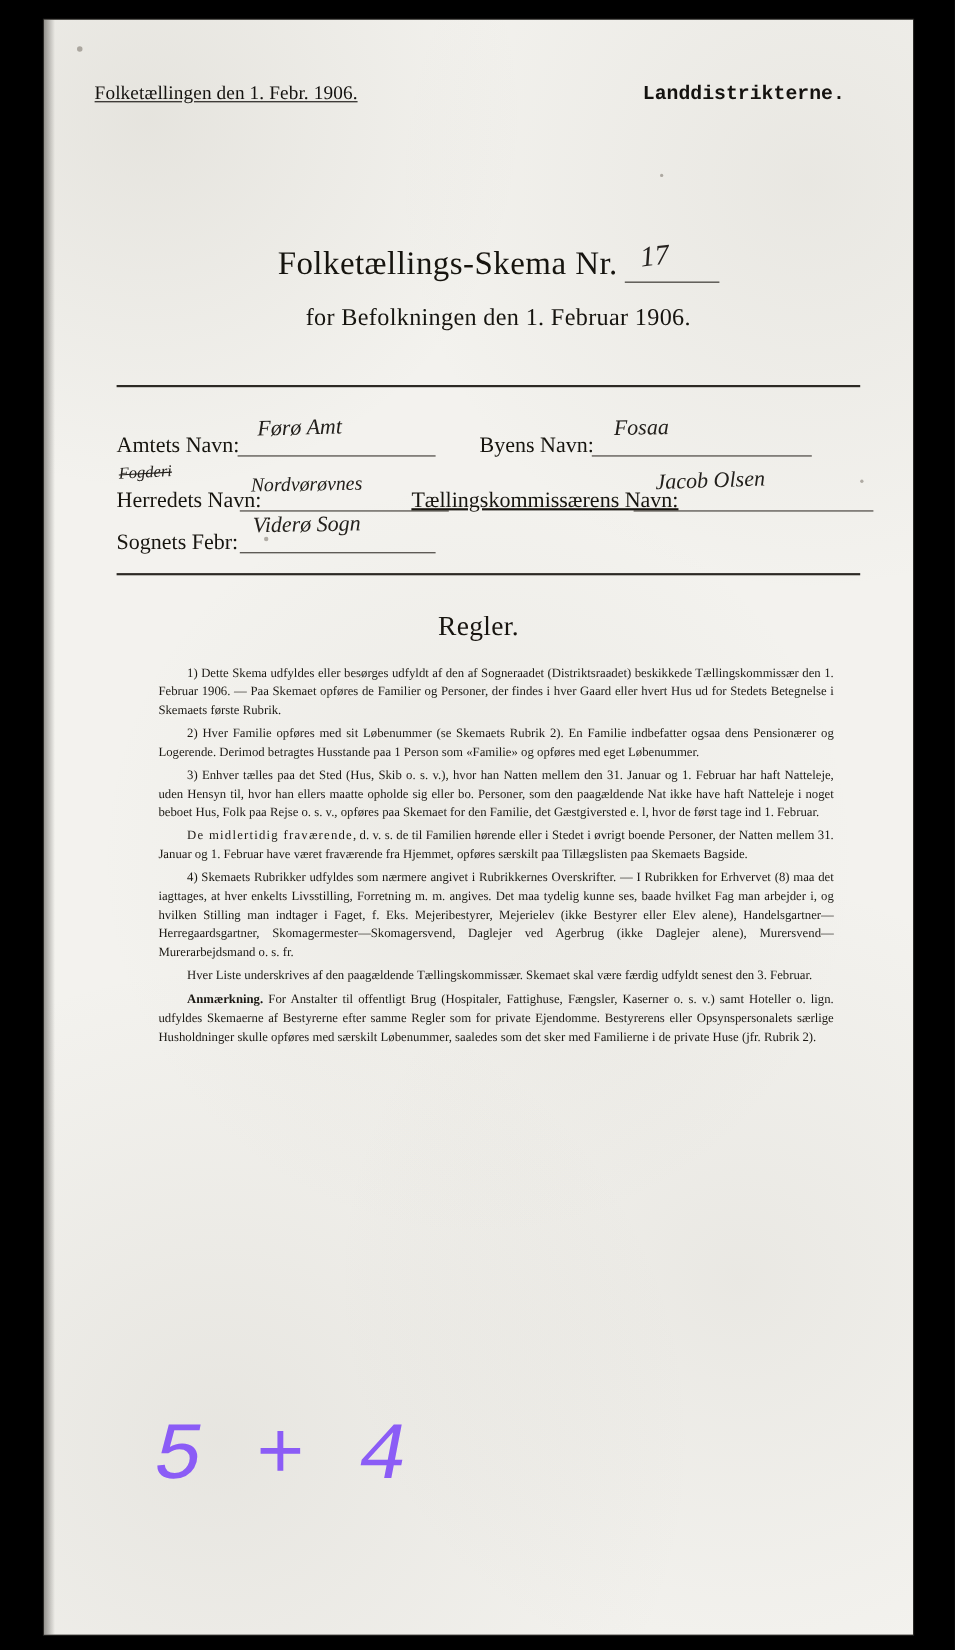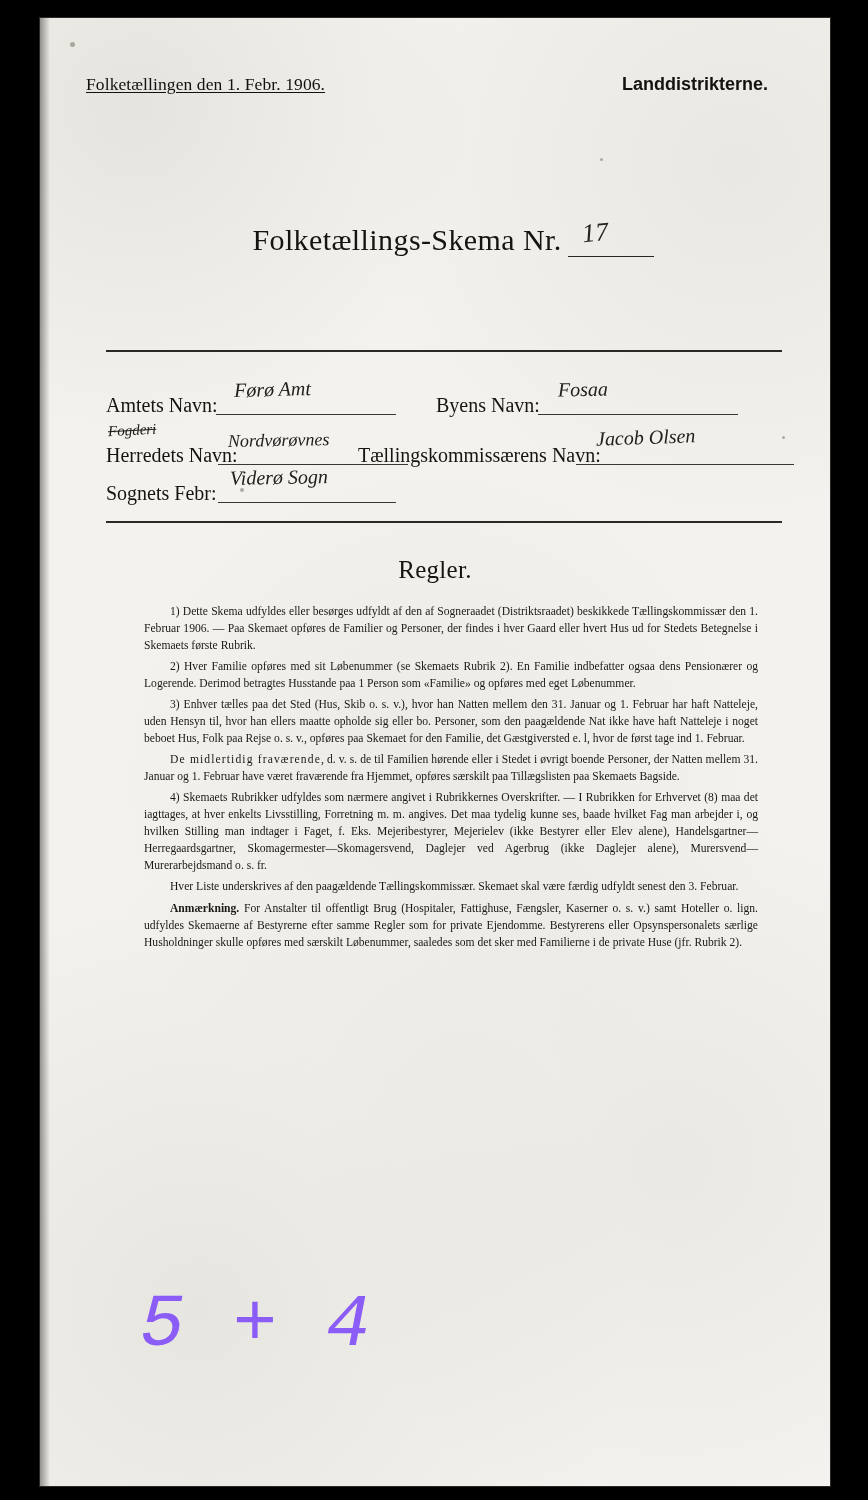--- a/index.html
+++ b/index.html
@@ -58,21 +58,21 @@
     align-items: baseline;
   }
   .hdr-left {
     font-family: "Liberation Serif", serif;
     font-size: 17.5px;
     color: #14120f;
     letter-spacing: .1px;
   }
   .hdr-left .u { text-decoration: underline; text-underline-offset: 2px; }
   .hdr-right {
-    font-family: Liberation Sans, sans-serif;
+    font-family: Liberation Mono, monospace;
     font-size: 18px;
     font-weight: bold;
     color: #14120f;
     padding-right: 22px;
   }
 
   
   .title-wrap { position: absolute; top: 205px; left: 0; right: 0; text-align: center; padding-left: 36px; }
   .title-main {
     font-size: 30px;
@@ -195,20 +195,21 @@
       <div class="hdr-left">
         <span class="u">Folketællingen den 1. Febr. 1906.</span>
       </div>
       <div class="hdr-right">Landdistrikterne.</div>
     </div>
 
     <div class="title-wrap">
       <div class="title-main">
         <span>Folketællings-Skema Nr.</span><span class="title-nr-line"><span class="hand-nr">17</span></span>
       </div>
+      <div class="title-sub">for Befolkningen den 1. Februar 1906.</div>
     </div>
 
     <div class="rule r1"></div>
     <div class="rule r2"></div>
 
     <div class="fields">
 
       <div class="fld fld-label" style="left:0; top:24px;">Amtets Navn:</div>
       <div class="fld-line" style="left:110px; top:24px; width:180px;"></div>
       <div class="fld hand hand-big" style="left:128px; top:8px; transform:rotate(-1.5deg);">Førø Amt</div>
@@ -220,21 +221,21 @@
       <div class="fld hand hand-md" style="left:122px; top:60px; transform:rotate(-1deg);">Nordvørøvnes</div>
 
       <div class="fld fld-label" style="left:0; top:112px;">Sognets Febr:</div>
       <div class="fld-line" style="left:112px; top:112px; width:178px;"></div>
       <div class="fld hand hand-big" style="left:124px; top:96px; transform:rotate(-1deg);">Viderø Sogn</div>
 
       <div class="fld fld-label" style="left:330px; top:24px;">Byens Navn:</div>
       <div class="fld-line" style="left:432px; top:24px; width:200px;"></div>
       <div class="fld hand hand-big" style="left:452px; top:8px; transform:rotate(-1deg);">Fosaa</div>
 
-      <div class="fld fld-label" style="left:252px; top:74px;">Tællingskommissærens Navn:</div>
+      <div class="fld fld-label" style="left:268px; top:74px;text-decoration:underline;">Tællingskommissærens Navn:</div>
       <div class="fld-line" style="left:470px; top:74px; width:218px;"></div>
       <div class="fld hand hand-big" style="left:490px; top:56px; transform:rotate(-2deg);">Jacob Olsen</div>
     </div>
 
     <div class="regler-h">Regler.</div>
 
     <div class="body-text">
       <p class="ind">1) Dette Skema udfyldes eller besørges udfyldt af den af Sogneraadet (Distriktsraadet) beskikkede Tællingskommissær den 1. Februar 1906. — Paa Skemaet opføres de Familier og Personer, der findes i hver Gaard eller hvert Hus ud for Stedets Betegnelse i Skemaets første Rubrik.</p>
       <p class="ind">2) Hver Familie opføres med sit Løbenummer (se Skemaets Rubrik 2). En Familie indbefatter ogsaa dens Pensionærer og Logerende. Derimod betragtes Husstande paa 1 Person som «Familie» og opføres med eget Løbenummer.</p>
       <p class="ind">3) Enhver tælles paa det Sted (Hus, Skib o. s. v.), hvor han Natten mellem den 31. Januar og 1. Februar har haft Natteleje, uden Hensyn til, hvor han ellers maatte opholde sig eller bo. Personer, som den paagældende Nat ikke have haft Natteleje i noget beboet Hus, Folk paa Rejse o. s. v., opføres paa Skemaet for den Familie, det Gæstgiversted e. l, hvor de først tage ind 1. Februar.</p>

